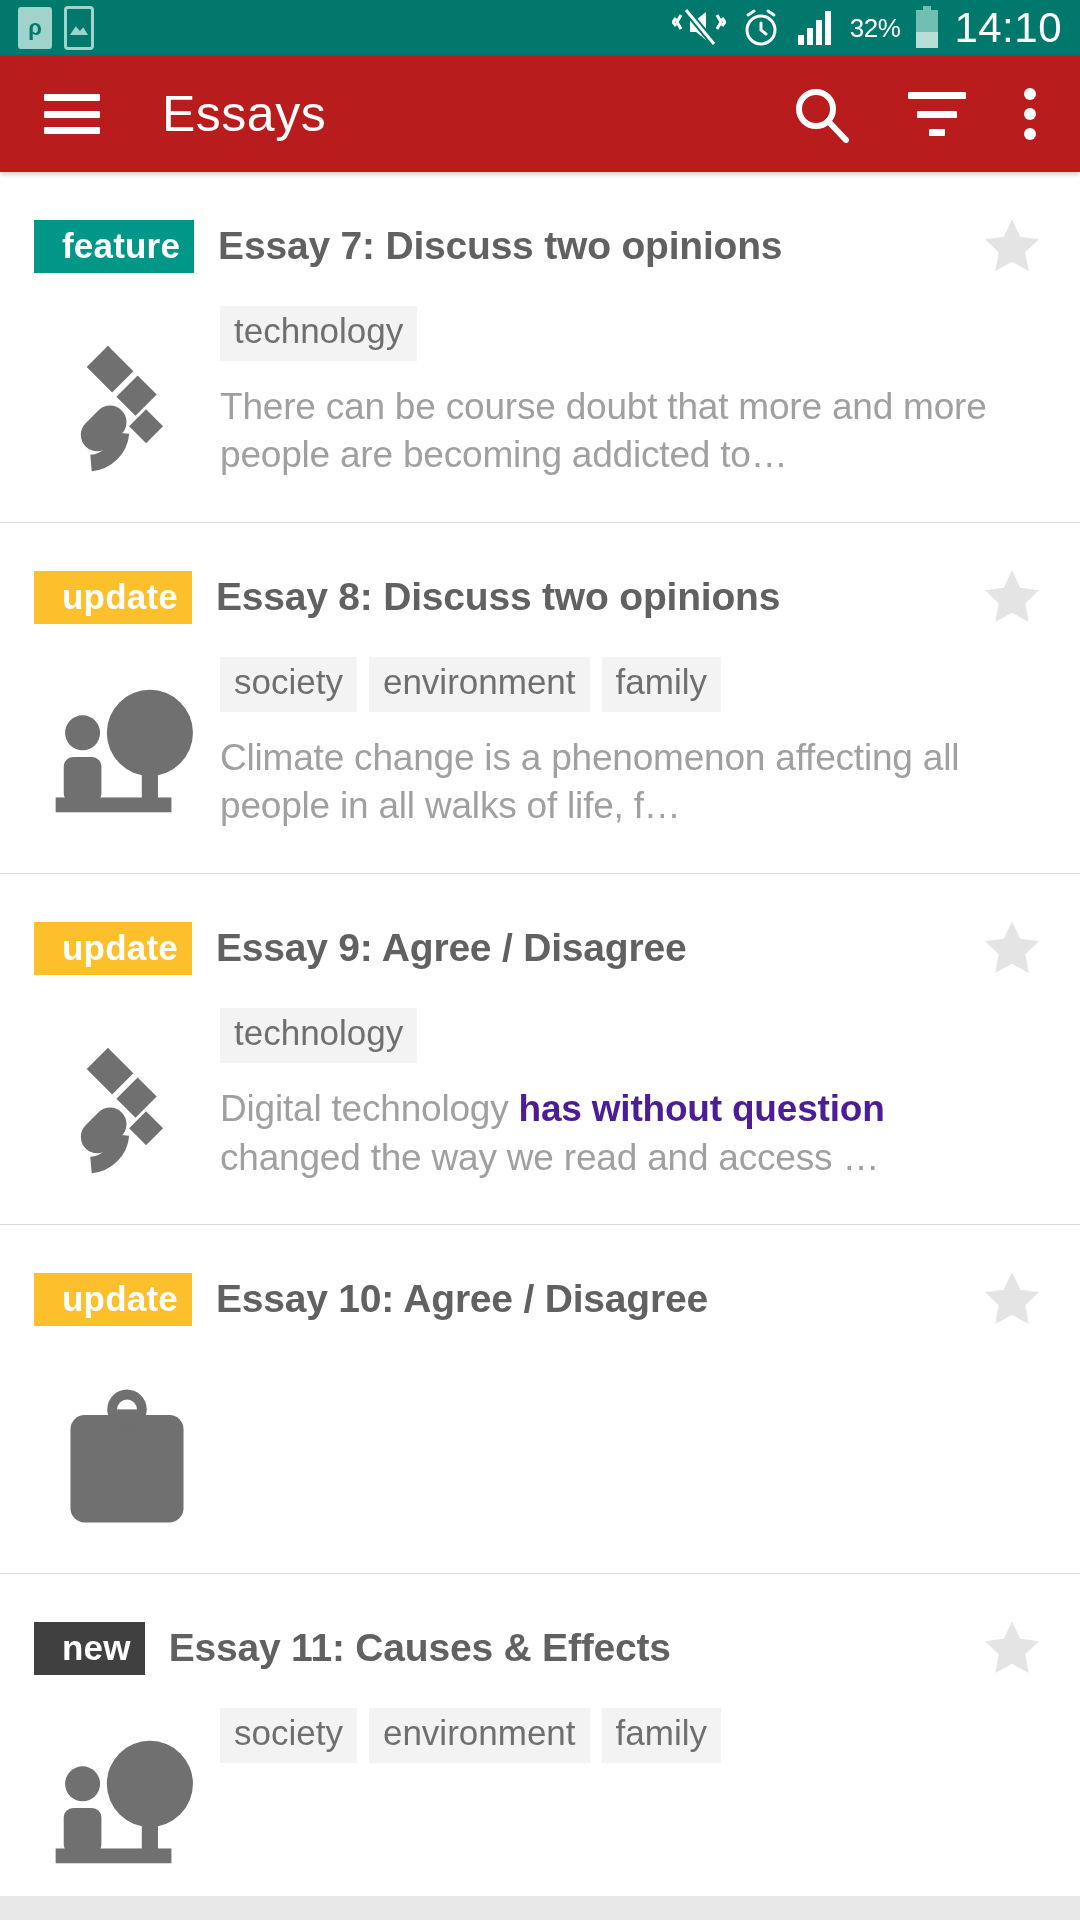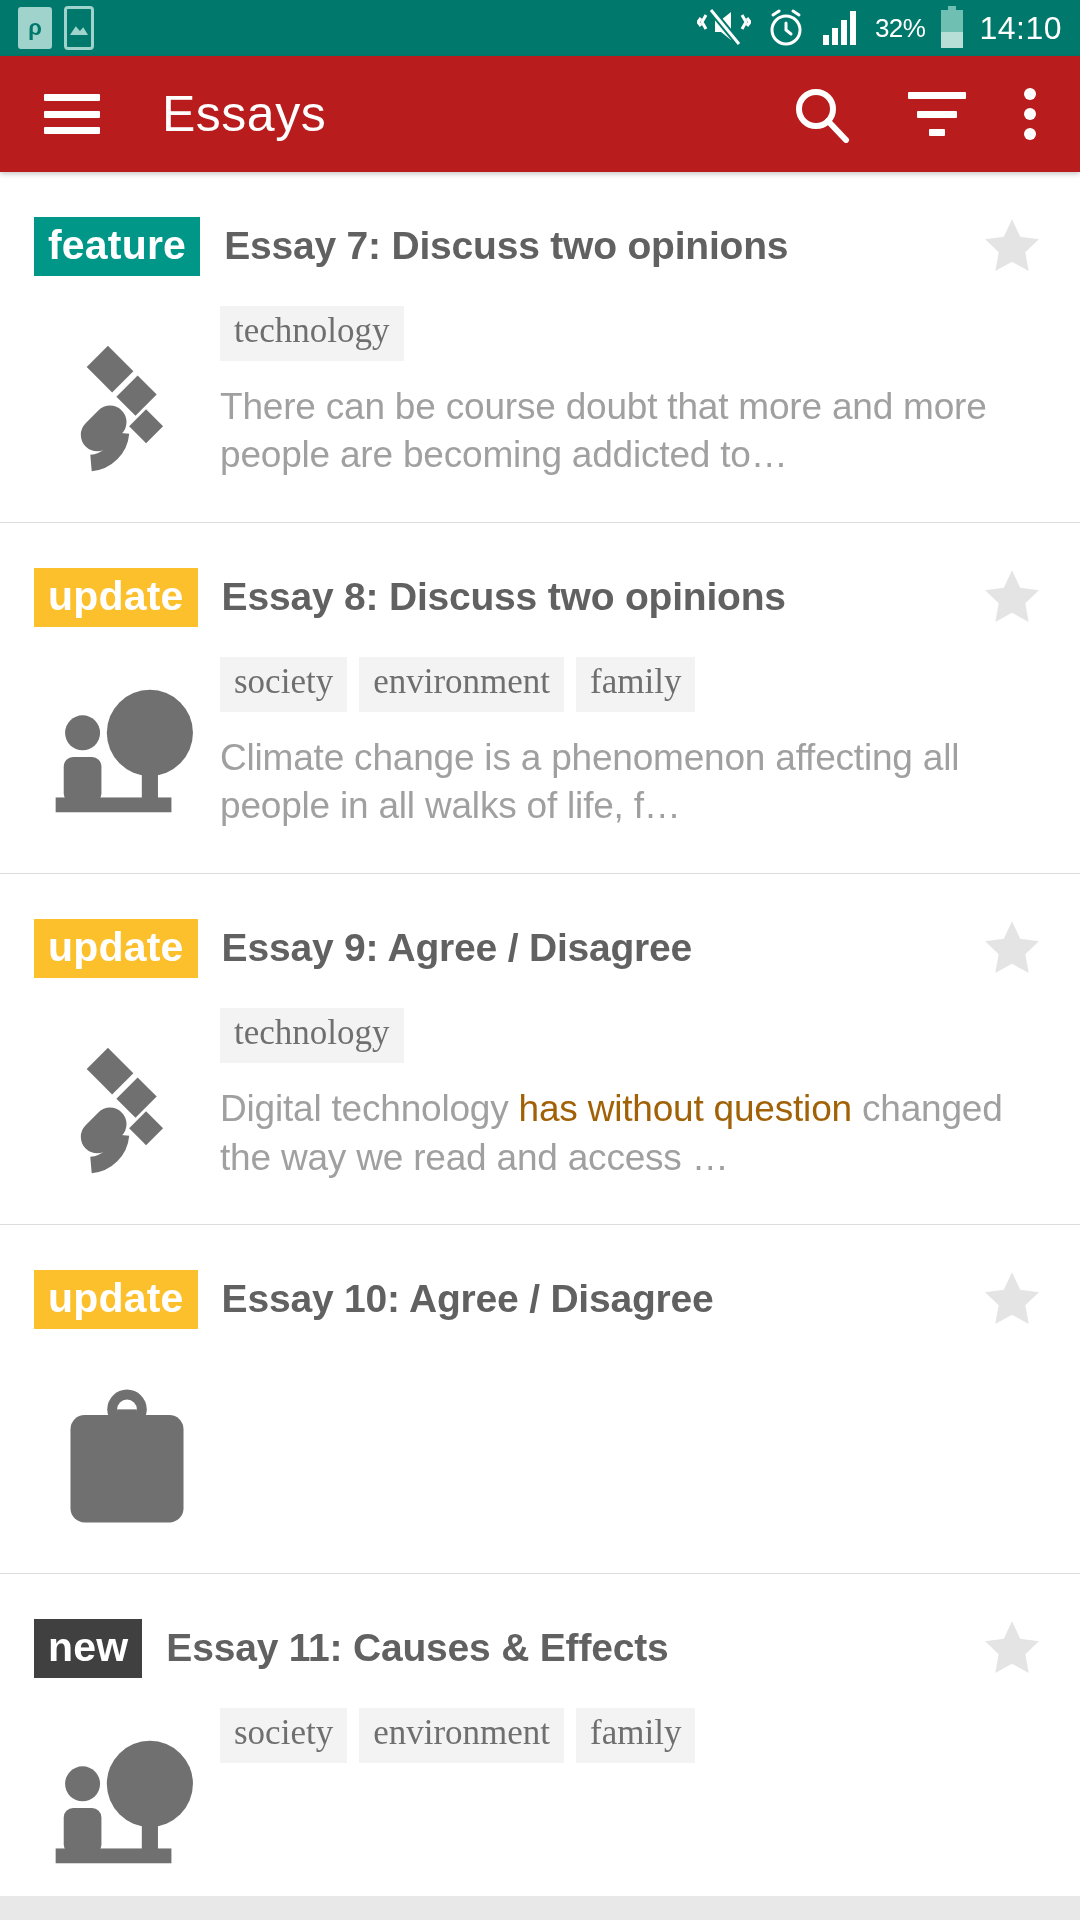--- a/index.html
+++ b/index.html
@@ -27,21 +27,21 @@
   }
   .sb-photo-icon{
     width:30px;height:44px;border:3px solid #9fd3cc;border-radius:4px;
     display:flex;align-items:center;justify-content:center;
   }
   .sb-photo-icon i{
     display:block;width:18px;height:14px;background:#9fd3cc;
     clip-path:polygon(0 100%,32% 38%,55% 72%,74% 45%,100% 100%);
   }
   .sb-battery-pct{ font-size:26px; letter-spacing:-.5px; }
-  .sb-time{ font-size:32px; letter-spacing:.5px; }
+  .sb-time{ font-size:42px; letter-spacing:.5px; }
 
   
   .appbar{
     height:116px;width:1080px;background:#b91c1c;
     display:flex;align-items:center;padding:12px 44px;
     box-shadow:0 2px 5px rgba(0,0,0,.22);
     position:relative;z-index:5;
   }
   .hamburger{ width:56px;height:40px;display:flex;flex-direction:column;justify-content:space-between;cursor:pointer; }
   .hamburger span{ display:block;height:7px;background:#fff;border-radius:1px; }
@@ -59,22 +59,22 @@
   .kebab i{ display:block;width:12px;height:12px;border-radius:50%;background:#fff; }
 
   
   .list{ width:1080px;height:1724px;overflow:hidden;background:#efefef; }
   .card{
     background:#fff;border-bottom:1px solid #dcdcdc;
     padding:40px 34px 42px 34px;position:relative;
   }
   .card-head{ display:flex;align-items:center; }
   .badge{
-    color:#fff;font-size:41px;font-weight:bold;
-    padding:8px 14px 10px 14px;line-height:1;
+    color:#fff;font-size:35px;font-weight:bold;
+    padding:8px 14px 10px 28px;line-height:1;
     letter-spacing:.2px;
   }
   .card-title{
     margin-left:24px;font-size:39px;font-weight:bold;color:#616161;
     letter-spacing:-.2px;white-space:nowrap;
   }
   .star{
     margin-left:auto;width:68px;height:68px;flex:0 0 68px;cursor:pointer;
     display:flex;align-items:center;justify-content:center;
   }
@@ -83,27 +83,27 @@
   .card-body{ display:flex;margin-top:26px; }
   .thumb{
     width:186px;flex:0 0 186px;display:flex;align-items:flex-start;justify-content:center;
     padding-top:22px;
   }
   .thumb svg{ display:block; }
   .card-main{ flex:1;min-width:0;padding-right:14px; }
   .tags{ display:flex;gap:12px;flex-wrap:wrap; }
   .tag{
     background:#f3f3f3;color:#6f6f6f;font-size:35px;
-    padding:6px 14px 10px 14px;line-height:1.1;white-space:nowrap;font-family:Liberation Serif, serif;
+    padding:6px 14px 10px 14px;line-height:1.1;white-space:nowrap;
   }
   .excerpt{
     margin-top:22px;color:#a0a0a0;font-size:37px;line-height:1.32;
     letter-spacing:-.2px;
   }
-  .excerpt b{ color:#a16207;font-weight:normal; }
+  .excerpt b{ color:#4c1d95;font-weight:bold; }
 </style>
 </head>
 <body>
 
 <div class="statusbar">
   <div class="sb-left">
     <div class="sb-app-icon">ρ</div>
     <div class="sb-photo-icon">
         <i></i>
       </div>

